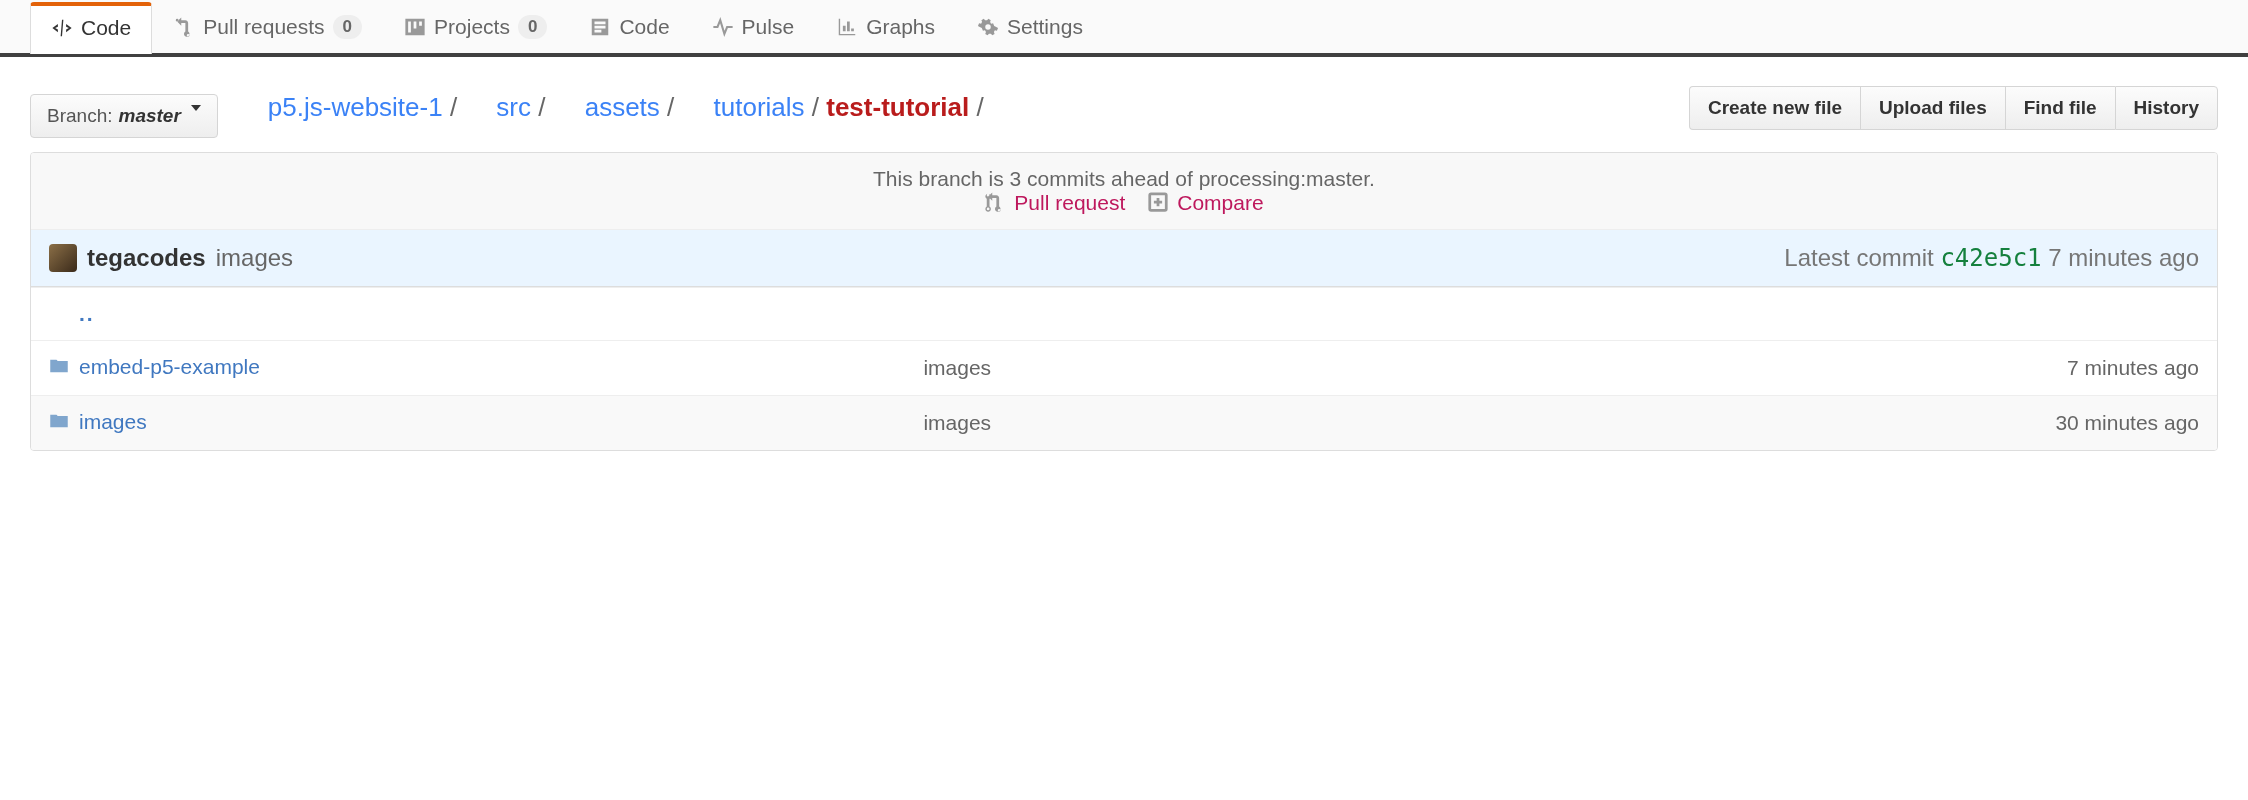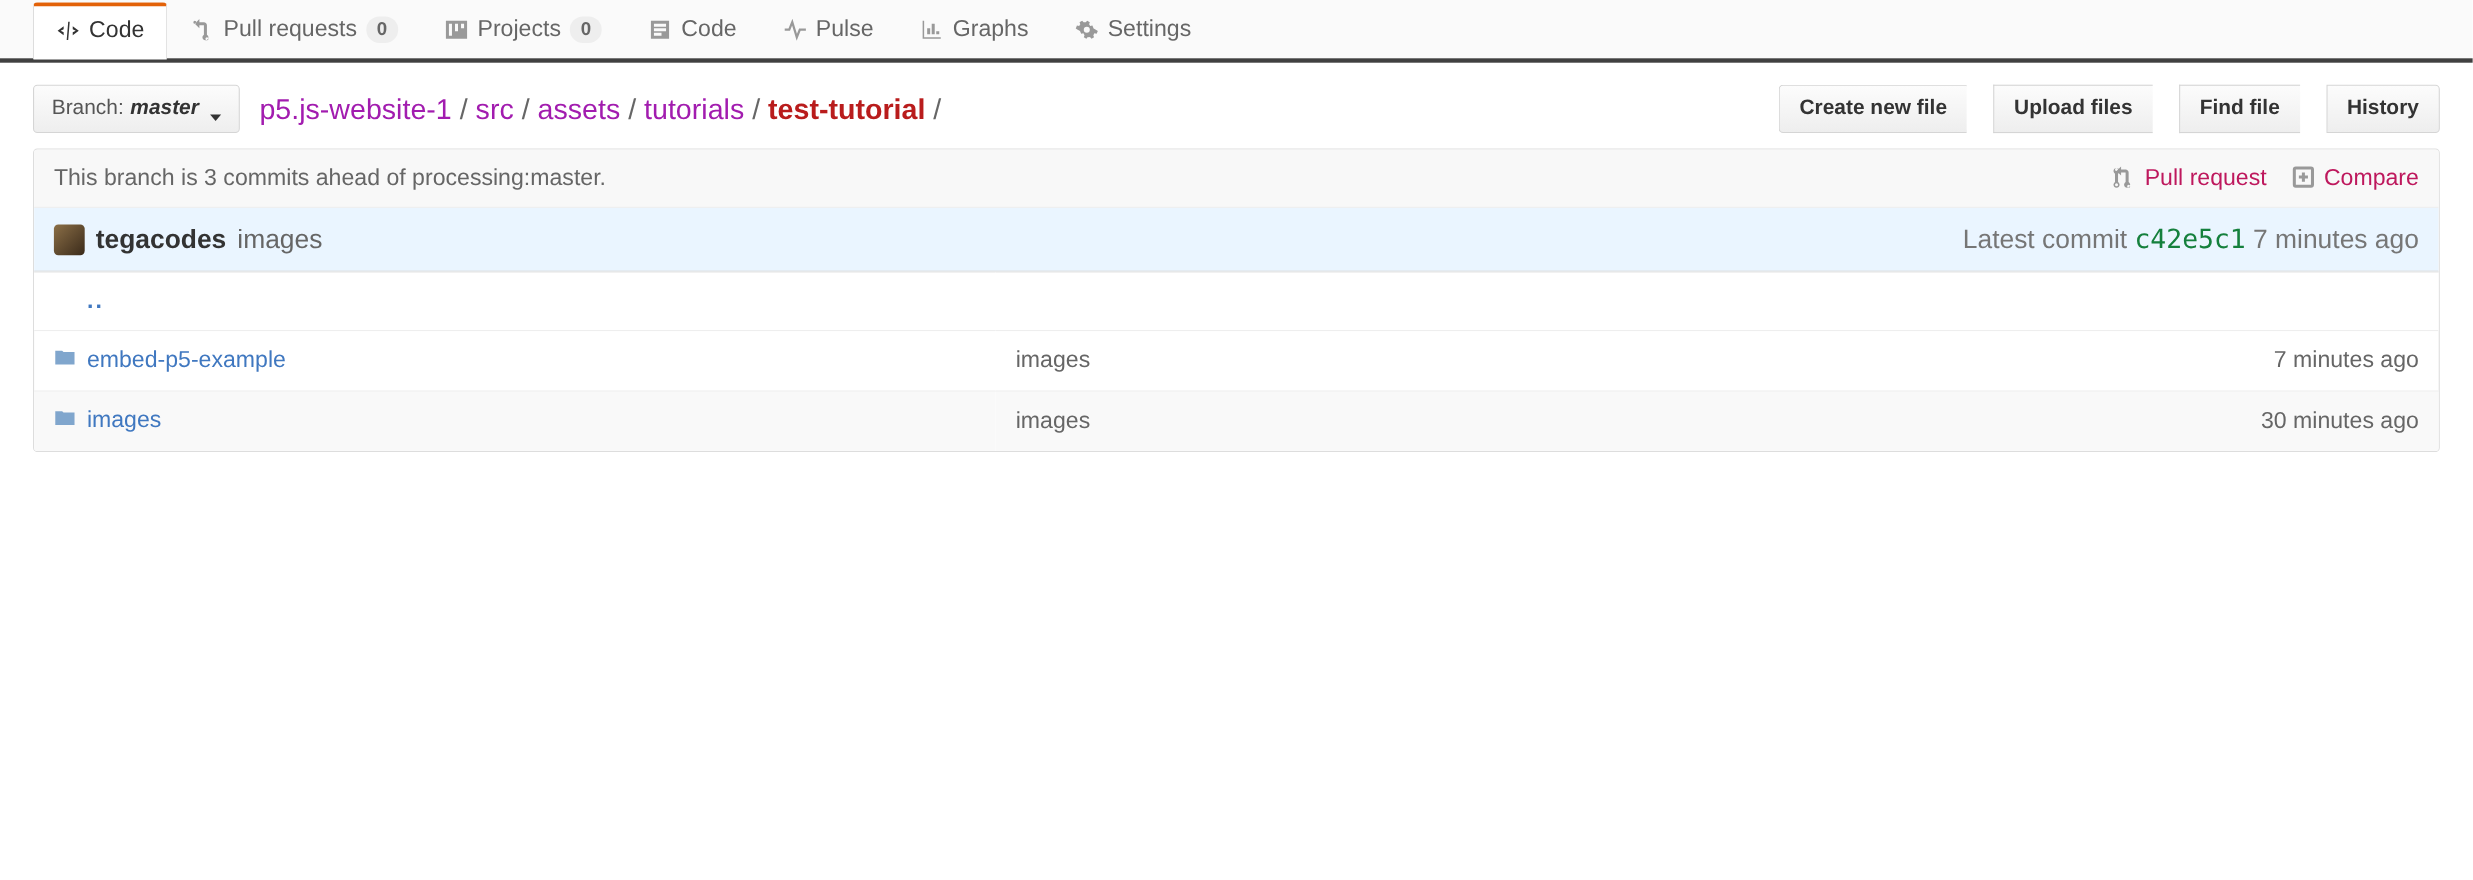--- a/index.html
+++ b/index.html
@@ -7,33 +7,33 @@
 .container { max-width:2248px; }
 .tabnav { border-bottom:4px solid #404040; background:#fafafa; padding:0 30px; }
 .tabnav-tabs { display:flex; align-items:flex-end; }
 .tabnav-tab { display:flex; align-items:center; gap:8px; padding:14px 20px; color:#666; font-size:21px; cursor:pointer; border:1px solid transparent; border-bottom:none; position:relative; }
 .tabnav-tab.selected { background:#fff; border-color:#ddd; border-top:4px solid #e36209; border-radius:4px 4px 0 0; margin-bottom:-1px; color:#333; padding-top:10px; }
 .tabnav-tab .counter { background:#eee; border-radius:20px; padding:2px 10px; font-size:17px; font-weight:600; color:#666; }
 .icon { display:inline-flex; width:22px; height:22px; color:#999; }
 .tabnav-tab.selected .icon { color:#333; }
 .filehead { display:flex; align-items:center; justify-content:space-between; padding:20px 30px 14px; gap:20px; }
 .filehead-left { display:flex; align-items:center; gap:18px; flex-wrap:wrap; }
-.branch-btn { display:flex; align-items:flex-end; gap:6px; background:linear-gradient(#fcfcfc,#eee); border:1px solid #d5d5d5; border-radius:4px; padding:10px 16px; font-size:19px; color:#555; cursor:pointer; }
+.branch-btn { display:flex; align-items:flex-start; gap:6px; background:linear-gradient(#fcfcfc,#eee); border:1px solid #d5d5d5; border-radius:4px; padding:10px 16px; font-size:19px; color:#555; cursor:pointer;margin-top:17px; }
 .branch-btn strong { color:#333; font-weight:600;font-style:italic; }
 .branch-btn .caret { width:0; height:0; border-left:5px solid transparent; border-right:5px solid transparent; border-top:6px solid #333; margin-left:4px; }
 .breadcrumb { font-size:26px; color:#666; }
-.breadcrumb a { color:#a21caf; text-decoration:none; }
+.breadcrumb a { color:#3b82f6; text-decoration:none;margin-left:32px; }
 .breadcrumb strong { color:#b91c1c; font-weight:700; }
 .btn-group { display:flex; }
 .btn { background:linear-gradient(#fcfcfc,#eee); border:1px solid #d5d5d5; padding:10px 18px; font-size:19px; font-weight:600; color:#333; cursor:pointer; }
-.btn-group .btn { border-right:none;margin-left:24px; }
+.btn-group .btn { border-right:none; }
 .btn-group .btn:first-child { border-radius:4px 0 0 4px; }
 .btn-group .btn:last-child { border-radius:0 4px 4px 0; border-right:1px solid #d5d5d5; }
 .filebox { margin:0 30px; border:1px solid #ddd; border-radius:4px; overflow:hidden; }
-.status-row { display:flex; justify-content:space-between; align-items:center; padding:14px 18px; background:#f8f8f8; border-bottom:1px solid #eee; font-size:21px; color:#666; }
+.status-row { display:flex; justify-content:space-between; align-items:center; padding:14px 18px; background:#f8f8f8; border-bottom:1px solid #eee; font-size:21px; color:#666;flex-direction:column; }
 .status-links { display:flex; gap:22px; }
 .status-link { display:flex; align-items:flex-start; gap:8px; color:#be185d; cursor:pointer; }
 .commit-row { display:flex; justify-content:space-between; align-items:center; padding:14px 18px; background:#eaf5ff; border-bottom:1px solid #ddd; font-size:24px; }
 .commit-left { display:flex; align-items:center; gap:10px; }
 .avatar { width:28px; height:28px; border-radius:4px; background:linear-gradient(135deg,#8b6f47,#3a2a1a); }
 .commit-right { color:#767676; }
 .commit-sha { font-family:SFMono-Regular,Consolas,monospace; color:#15803d; }
 .file-list { width:100%; border-collapse:collapse; }
 .file-list tr { border-top:1px solid #eee; }
 .file-list tr:nth-child(odd) { background:#f9f9f9; }

